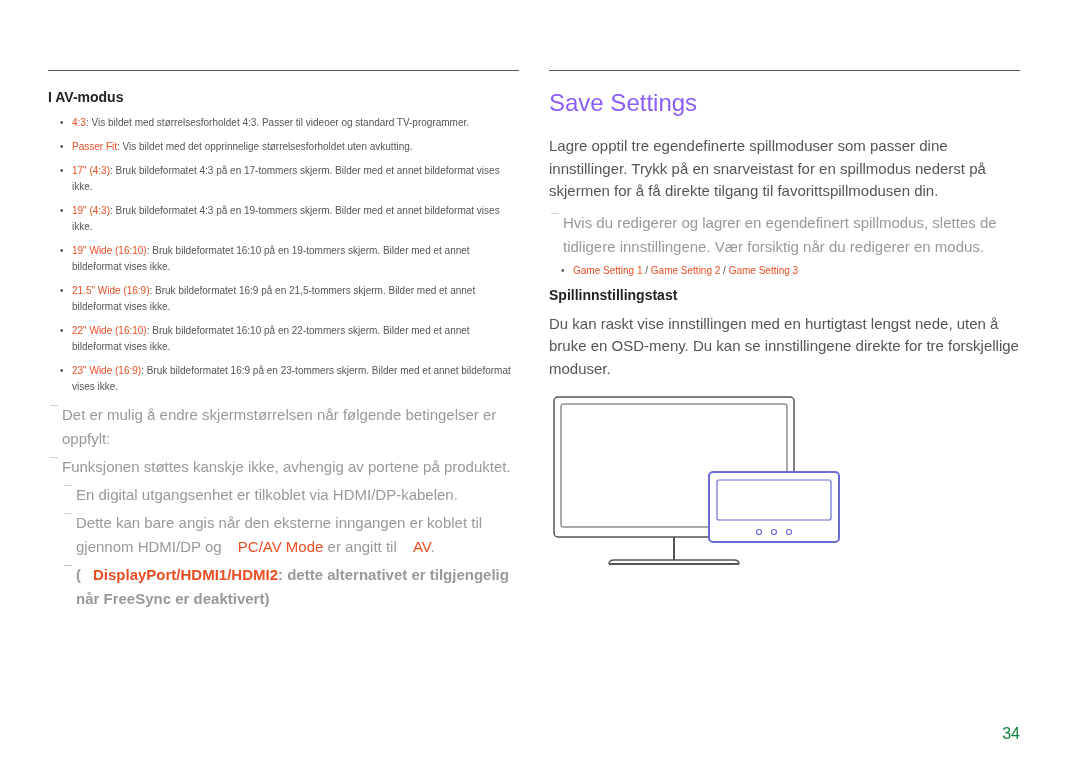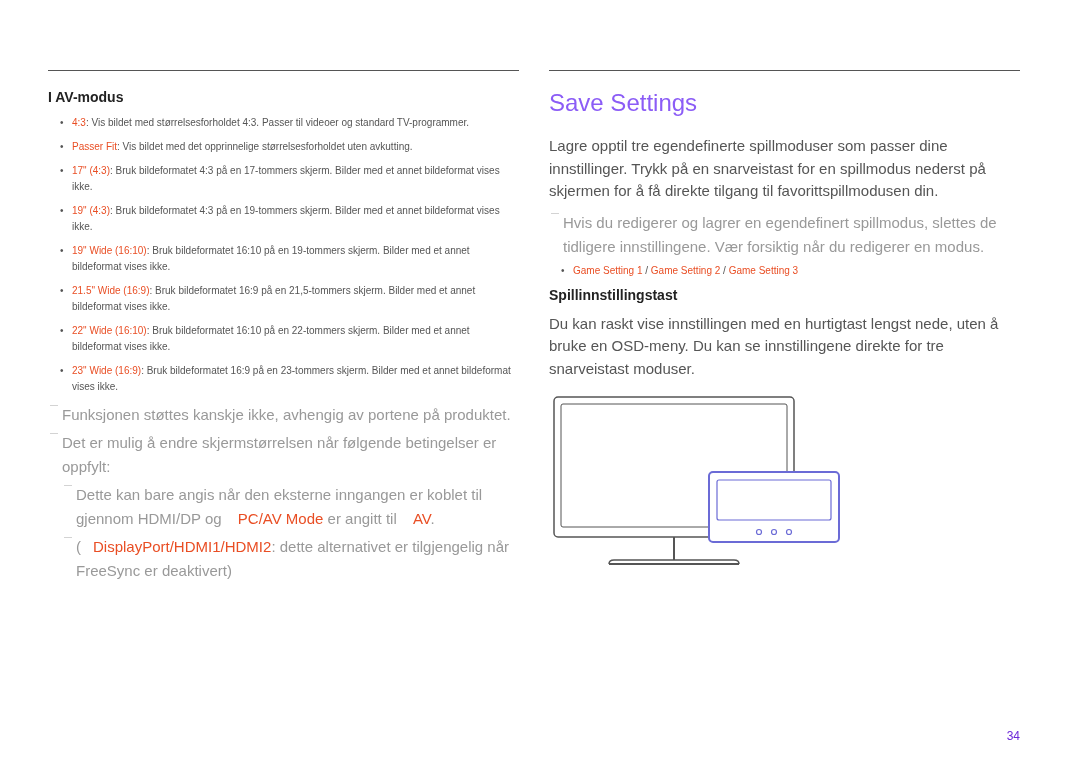--- a/index.html
+++ b/index.html
@@ -88,22 +88,22 @@
     margin-left: 14px;
   }
   .fn-highlight {
     color: #e94e24;
     margin-left: 12px;
   }
   .page-num {
     position: absolute;
     right: 60px;
     bottom: 20px;
-    font-size: 12px;
-    color: #6d28d9;
+    font-size: 16px;
+    color: #15803d;
   }
   .illustration {
     margin-top: 12px;
   }
 </style>
 </head>
 <body>
 
 <div class="page">
 
@@ -115,44 +115,45 @@
       <li><span class="term">4:3</span><span>: Vis bildet med størrelsesforholdet 4:3. Passer til videoer og standard TV-programmer.</span></li>
       <li><span class="term">Passer Fit</span><span>: Vis bildet med det opprinnelige størrelsesforholdet uten avkutting.</span></li>
       <li><span class="term">17" (4:3)</span><span>: Bruk bildeformatet 4:3 på en 17-tommers skjerm. Bilder med et annet bildeformat vises ikke.</span></li>
       <li><span class="term">19" (4:3)</span><span>: Bruk bildeformatet 4:3 på en 19-tommers skjerm. Bilder med et annet bildeformat vises ikke.</span></li>
       <li><span class="term">19" Wide (16:10)</span><span>: Bruk bildeformatet 16:10 på en 19-tommers skjerm. Bilder med et annet bildeformat vises ikke.</span></li>
       <li><span class="term">21.5" Wide (16:9)</span><span>: Bruk bildeformatet 16:9 på en 21,5-tommers skjerm. Bilder med et annet bildeformat vises ikke.</span></li>
       <li><span class="term">22" Wide (16:10)</span><span>: Bruk bildeformatet 16:10 på en 22-tommers skjerm. Bilder med et annet bildeformat vises ikke.</span></li>
       <li><span class="term">23" Wide (16:9)</span><span>: Bruk bildeformatet 16:9 på en 23-tommers skjerm. Bilder med et annet bildeformat vises ikke.</span></li>
     </ul>
 
+    <div class="footnote">Det er mulig å endre skjermstørrelsen når følgende betingelser er oppfylt:</div>
     <div class="footnote">Funksjonen støttes kanskje ikke, avhengig av portene på produktet.</div>
-    <div class="footnote">Det er mulig å endre skjermstørrelsen når følgende betingelser er oppfylt:</div>
+    <div class="footnote nested">En digital utgangsenhet er tilkoblet via HDMI/DP-kabelen.</div>
     <div class="footnote nested">
       <span>Dette kan bare angis når den eksterne inngangen er koblet til gjennom HDMI/DP og </span><span class="fn-highlight">PC/AV Mode</span><span> er angitt til </span><span class="fn-highlight">AV</span><span>.</span>
     </div>
-    <div class="footnote nested" style="padding-left:14px;">
+    <div class="footnote nested" style="padding-left:14px;font-weight:bold;">
       <span style="position:static;"></span>
       <span>(</span><span class="fn-highlight">DisplayPort/HDMI1/HDMI2</span><span>: dette alternativet er tilgjengelig når </span><span>FreeSync</span><span> er deaktivert)</span>
     </div>
   </div>
 
   <div class="col">
     <div class="hr"></div>
     <h1>Save Settings</h1>
     <p class="body">Lagre opptil tre egendefinerte spillmoduser som passer dine innstillinger. Trykk på en snarveistast for en spillmodus nederst på skjermen for å få direkte tilgang til favorittspillmodusen din.</p>
     <div class="footnote">Hvis du redigerer og lagrer en egendefinert spillmodus, slettes de tidligere innstillingene. Vær forsiktig når du redigerer en modus.</div>
     <ul class="bullets">
       <li>
         <span class="term">Game Setting 1</span><span class="sep"> / </span><span class="term">Game Setting 2</span><span class="sep"> / </span><span class="term">Game Setting 3</span>
       </li>
     </ul>
 
     <h2 style="margin-top:4px;">Spillinnstillingstast</h2>
-    <p class="body">Du kan raskt vise innstillingen med en hurtigtast lengst nede, uten å bruke en OSD-meny. Du kan se innstillingene direkte for tre snarveistast moduser.</p>
+    <p class="body">Du kan raskt vise innstillingen med en hurtigtast lengst nede, uten å bruke en OSD-meny. Du kan se innstillingene direkte for tre forskjellige moduser.</p>
 
     <div class="illustration">
       <svg width="300" height="180" viewBox="0 0 300 180">
 
         <rect x="5" y="5" width="240" height="140" rx="4" fill="none" stroke="#555" stroke-width="1.5"></rect>
         <rect x="12" y="12" width="226" height="123" rx="2" fill="none" stroke="#555" stroke-width="1"></rect>
 
         <line x1="125" y1="145" x2="125" y2="168" stroke="#555" stroke-width="2"></line>
         <line x1="60" y1="172" x2="190" y2="172" stroke="#555" stroke-width="2"></line>
         <path d="M60 172 Q60 168 65 168 L185 168 Q190 168 190 172" fill="none" stroke="#555" stroke-width="1.5"></path>

